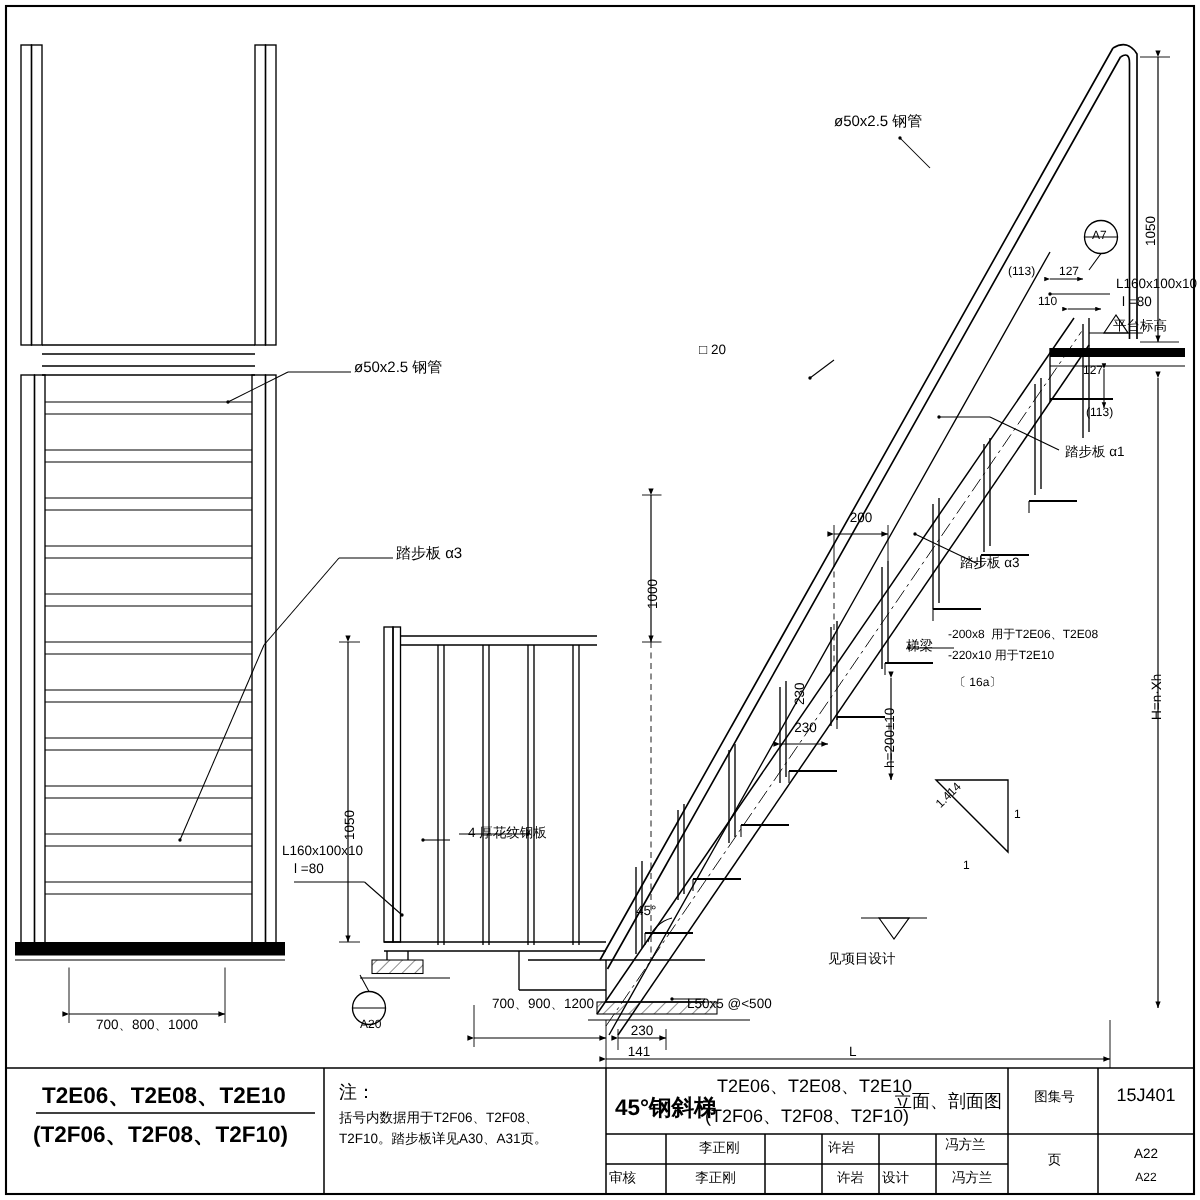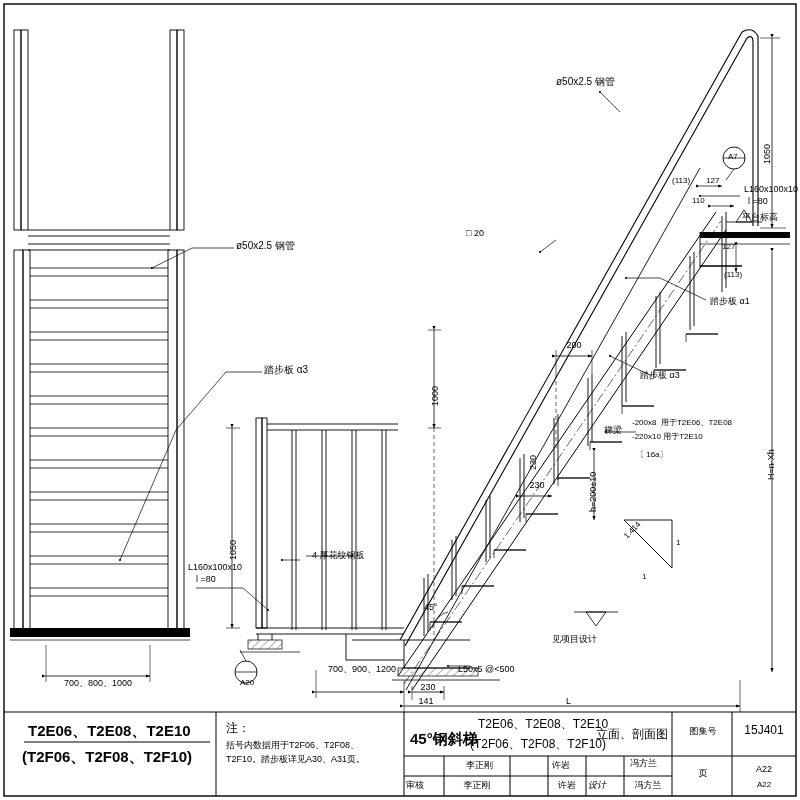--- a/index.html
+++ b/index.html
@@ -351,19 +351,19 @@
 <div class="lbl sm ctr" style="left:676px;top:726px;width:54px;">图集号</div>
 <div class="lbl med ctr" style="left:734px;top:724px;width:60px;">15J401</div>
 <div class="lbl sm ctr" style="left:676px;top:768px;width:54px;">页</div>
 <div class="lbl sm ctr" style="left:734px;top:764px;width:60px;">A22</div>
 <div class="lbl xs ctr" style="left:734px;top:780px;width:60px;">A22</div>
 
 <div class="lbl sm ctr" style="left:406px;top:780px;width:15px;">审核</div>
 <div class="lbl sm ctr" style="left:446px;top:780px;width:62px;">李正刚</div>
 <div class="lbl sm ctr" style="left:512px;top:780px;width:48px;margin-top:40px;">校对</div>
 <div class="lbl sm ctr" style="left:550px;top:780px;width:34px;">许岩</div>
-<div class="lbl sm ctr" style="left:588px;top:780px;width:16px;font-style:italic;">设计</div>
+<div class="lbl sm ctr" style="left:588px;top:780px;width:16px;">设计</div>
 <div class="lbl sm ctr" style="left:626px;top:780px;width:44px;">冯方兰</div>
 <div class="lbl sm" style="left:466px;top:760px;">李正刚</div>
 <div class="lbl sm" style="left:552px;top:760px;">许岩</div>
 <div class="lbl sm" style="left:630px;top:758px;">冯方兰</div>
 
 </div>
 
 </body></html>

